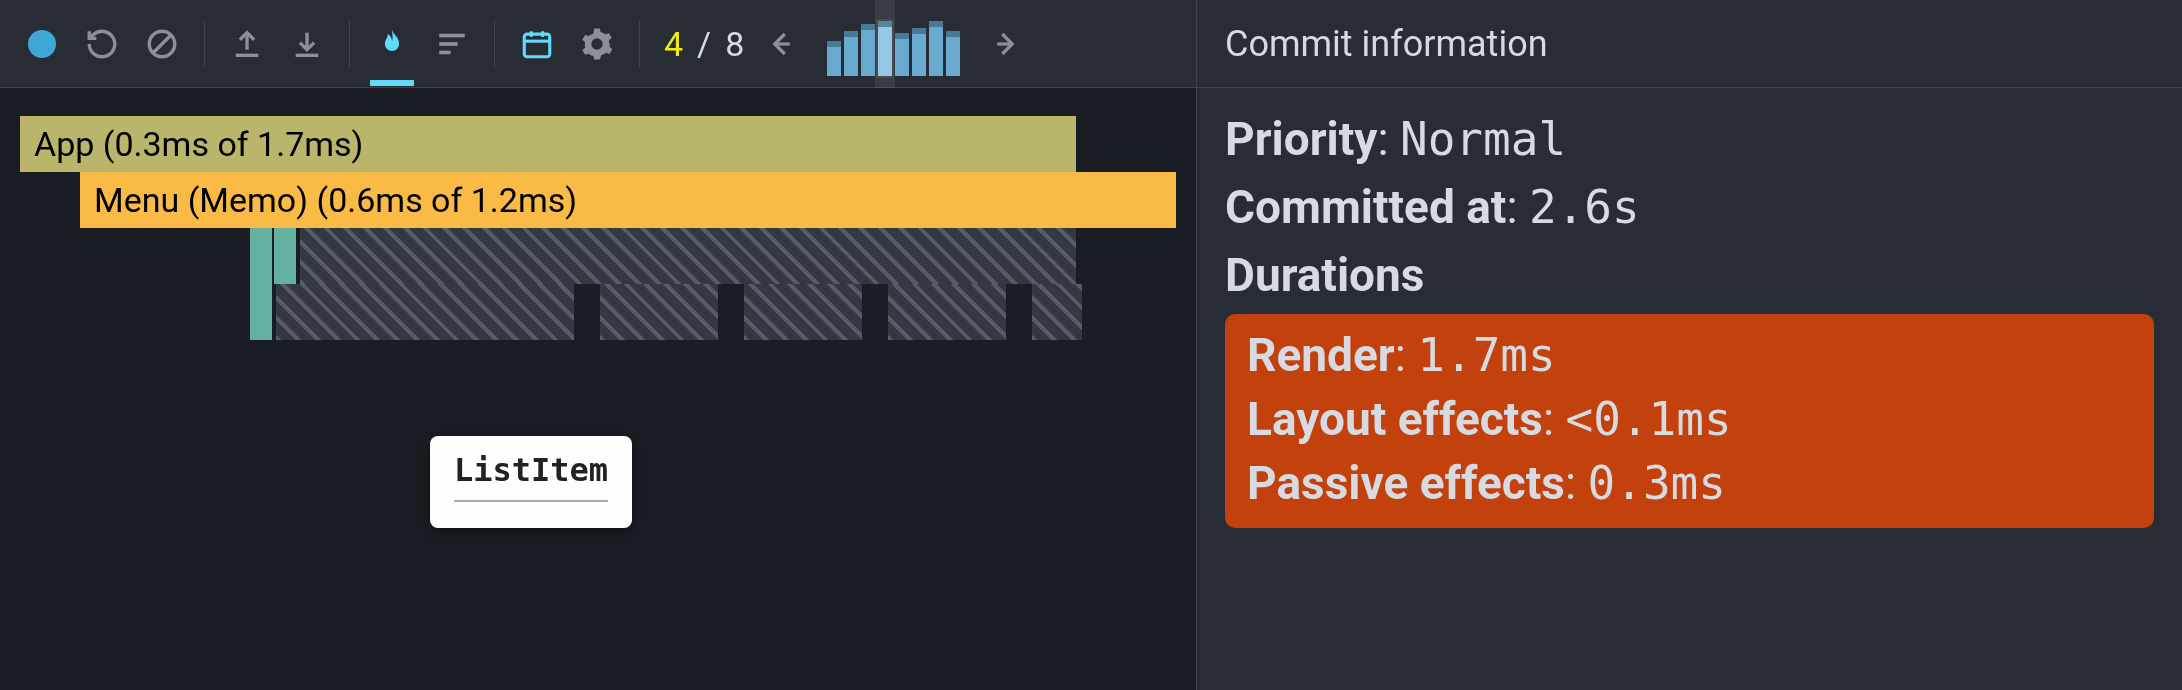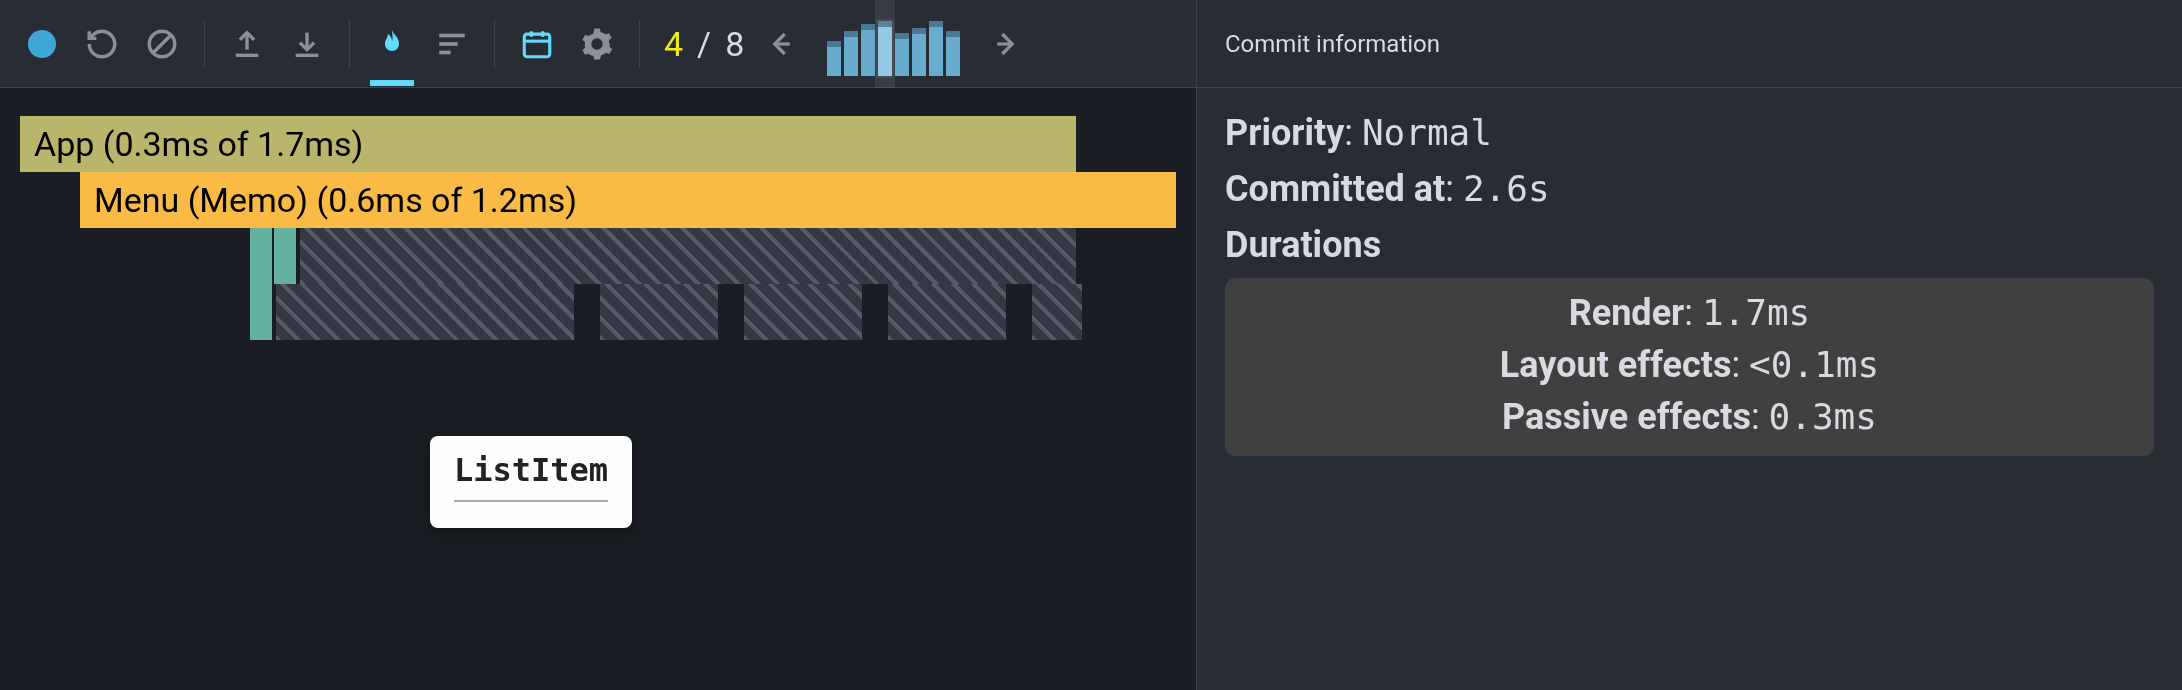--- a/index.html
+++ b/index.html
@@ -170,36 +170,35 @@
     border-bottom: 2px solid #aaa;
     margin-bottom: 8px;
   }
 
   
   .right-header {
     height: 88px;
     display: flex; align-items: center;
     border-bottom: 1px solid var(--border);
     padding: 0 28px;
-    font-size: 24px;
+    font-size: 36px;
     color: var(--text);
   }
   .info-body {
     padding: 24px 28px;
-    font-size: 36px;
+    font-size: 46px;
   }
   .info-line { margin-bottom: 14px; }
   .info-line .label { font-weight: 700; }
   .mono { font-family: ui-monospace, SFMono-Regular, Menlo, Consolas, monospace; }
   .durations-box {
-    background: #404040;
+    background: #c2410c;
     border-radius: 10px;
     padding: 14px 22px 8px 22px;
     margin-top: 6px;
-    text-align: center;
   }
   .durations-box .info-line { margin-bottom: 10px; }
   .durations-title { font-weight: 700; margin-bottom: 12px; }
 </style>
 </head>
 <body>
 
 <div class="root">
 
   <div class="left-pane">

